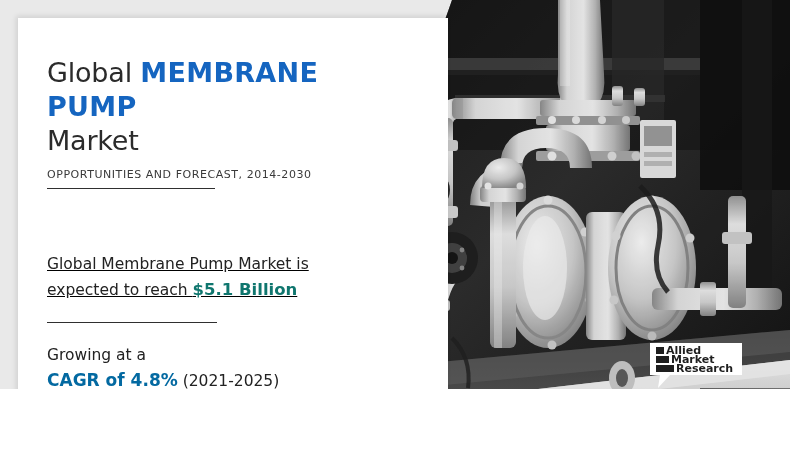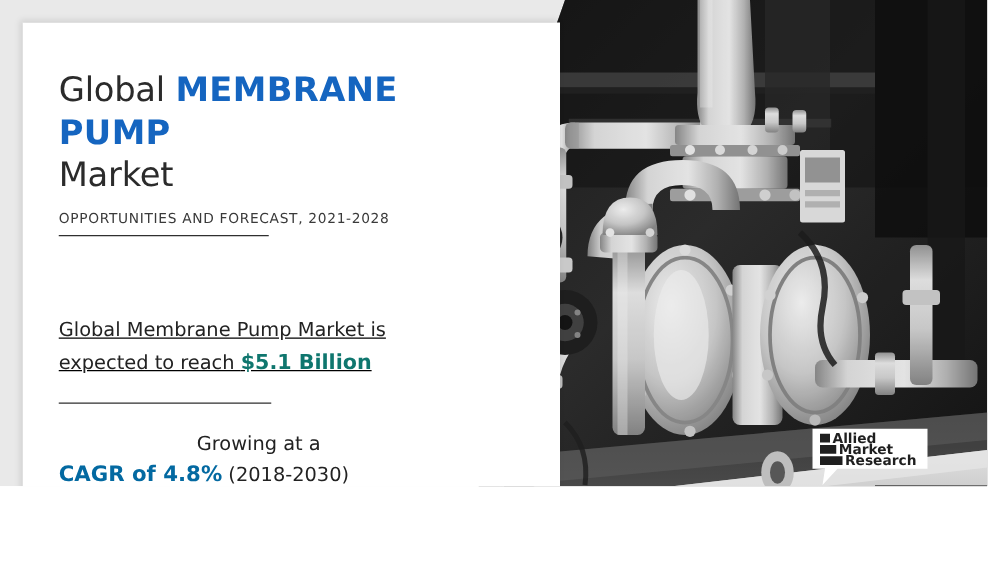--- a/index.html
+++ b/index.html
@@ -107,21 +107,20 @@
     background: #2f2f2f;
   }
 
   .cagr-block {
     margin-top: 20px;
   }
   .cagr-line-1 {
     font-size: 15.5px;
     line-height: 24px;
     color: #222222;
-    text-align: center;
   }
   .cagr-line-2 {
     font-size: 15.5px;
     line-height: 26px;
     color: #222222;
   }
   .cagr-line-2 .accent {
     color: #0369a1;
     font-weight: 700;
     font-size: 17px;
@@ -324,36 +323,36 @@
   <div class="card"></div>
   <div class="card-shadow"></div>
 
   <div class="content">
 
     <div class="headline">
       <span>Global </span><span class="hl-strong">MEMBRANE PUMP</span><br>
       <span>Market</span>
     </div>
 
-    <div class="subtitle">OPPORTUNITIES AND FORECAST, 2021-2028</div>
+    <div class="subtitle">OPPORTUNITIES AND FORECAST, 2014-2030</div>
     <div class="rule-short"></div>
 
     <div class="stat-block">
       <div class="stat-line">Global Membrane Pump Market is</div>
       <div class="stat-line">
         <span>expected to reach </span><span class="accent">$5.1 Billion</span>
       </div>
     </div>
 
     <div class="rule-mid"></div>
 
     <div class="cagr-block">
       <div class="cagr-line-1">Growing at a</div>
       <div class="cagr-line-2">
-        <span class="accent">CAGR of 4.8%</span><span> (2018-2030)</span>
+        <span class="accent">CAGR of 4.8%</span><span> (2021-2025)</span>
       </div>
     </div>
 
   </div>
 
   <div class="logo">
     <svg width="96" height="48" viewBox="0 0 96 48">
 
       <path d="M 2,2 L 94,2 L 94,34 L 22,34 L 10,47 L 12,34 L 2,34 Z" fill="#ffffff"></path>
 

